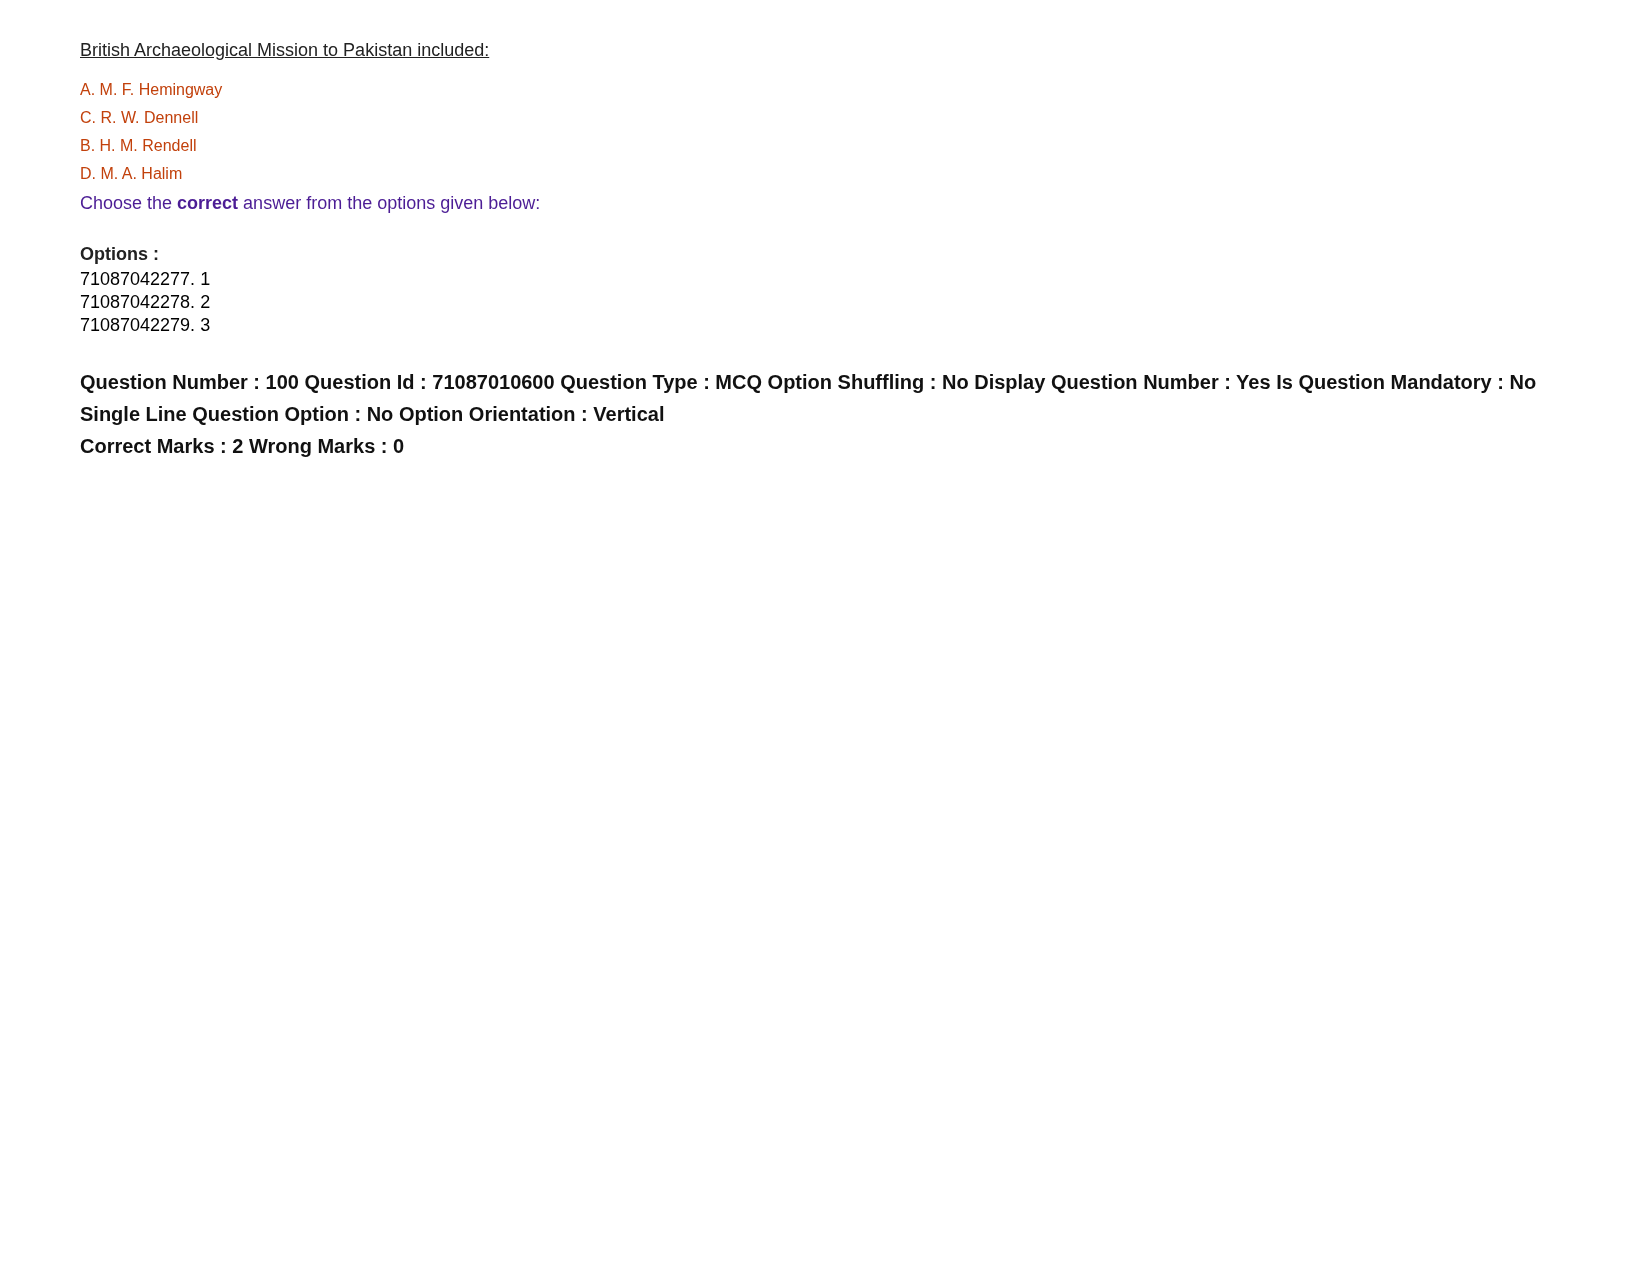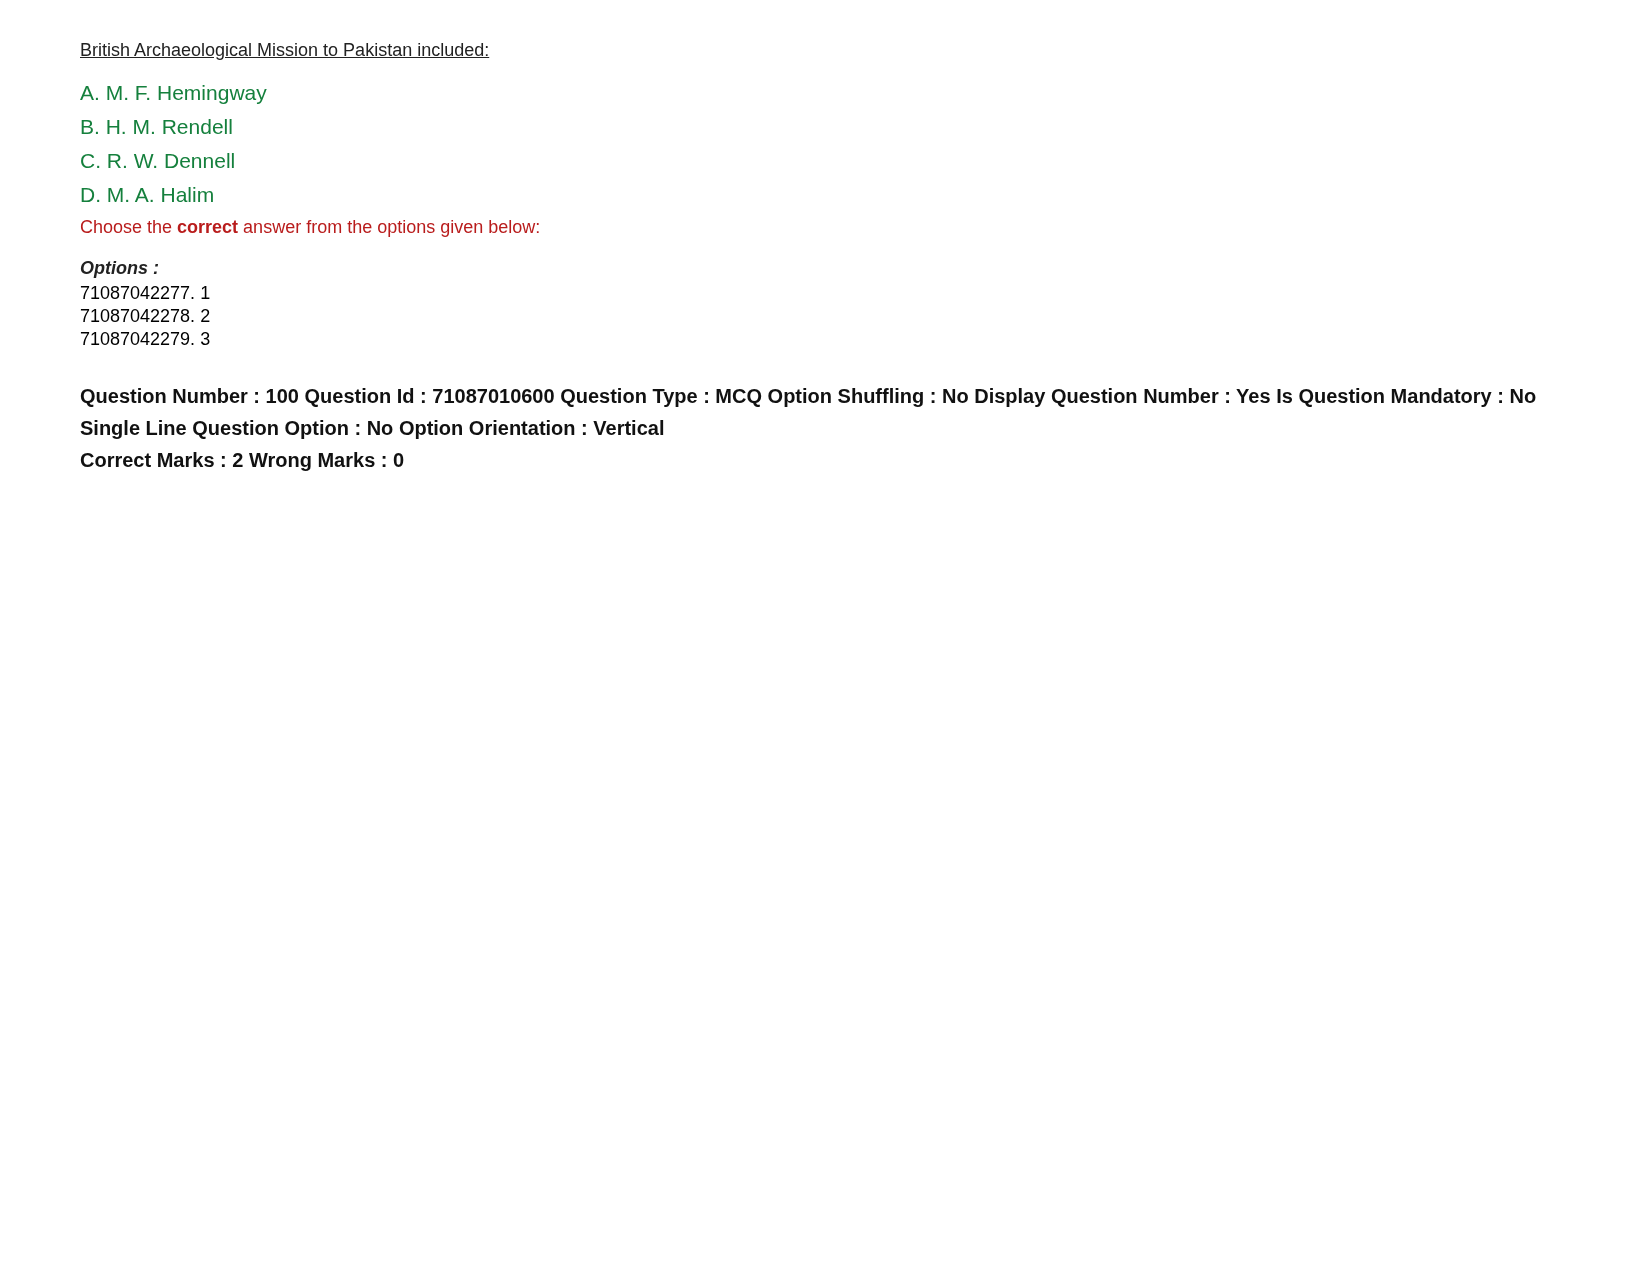--- a/index.html
+++ b/index.html
@@ -17,40 +17,39 @@
       padding: 40px 80px;
     }
     .question-text {
       margin-bottom: 20px;
       font-size: 18px;
       color: #222;
       text-decoration: underline;
     }
     .option-item {
       margin-bottom: 10px;
-      font-size: 21px;
-      color: #15803d;
+      font-size: 16px;
+      color: #c2410c;
     }
     .choose-text {
-      margin-bottom: 20px;
+      margin-bottom: 30px;
       font-size: 18px;
-      color: #b91c1c;
+      color: #4c1d95;
     }
     .answer-option {
       font-size: 18px;
       color: #222;
       margin-bottom: 4px;
       padding-left: 4px;
     }
     .options-label {
       font-weight: bold;
       font-size: 18px;
       margin-top: 12px;
       margin-bottom: 4px;
-      font-style: italic;
     }
     .option-id {
       font-size: 18px;
       color: #000000;
       margin-bottom: 2px;
     }
     .meta-info {
       margin-top: 30px;
       font-weight: bold;
       font-size: 20px;
@@ -63,24 +62,24 @@
 
 <div>
 
   <p class="question-text">British Archaeological Mission to Pakistan included:</p>
 
   <div>
     <p class="option-item">
       <span>A. </span><span>M. F. Hemingway</span>
     </p>
     <p class="option-item">
-      <span>B. </span><span>H. M. Rendell</span>
+      <span>C. </span><span>R. W. Dennell</span>
     </p>
     <p class="option-item">
-      <span>C. </span><span>R. W. Dennell</span>
+      <span>B. </span><span>H. M. Rendell</span>
     </p>
     <p class="option-item">
       <span>D. </span><span>M. A. Halim</span>
     </p>
   </div>
 
   <p class="choose-text">
     <span>Choose the </span><strong>correct</strong><span> answer from the options given below:</span>
   </p>
 

